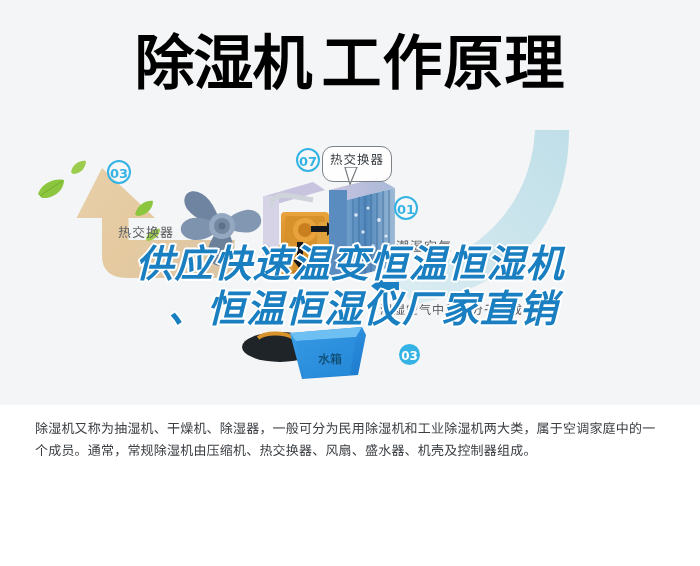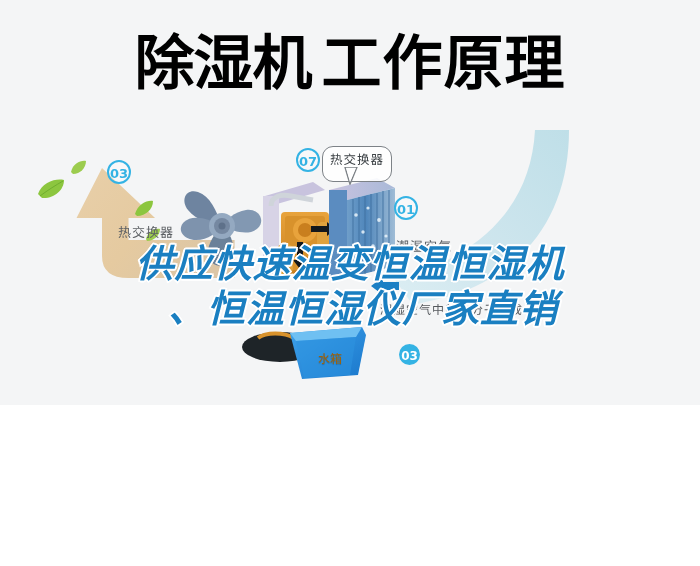--- a/index.html
+++ b/index.html
@@ -137,21 +137,21 @@
     position: absolute;
     font-size: 13px;
     color: #5b5f63;
     white-space: nowrap;
     letter-spacing: 1px;
   }
   #label-dry   { left: 118px; top: 222px; }
   #label-humid { left: 388px; top: 236px; margin-left: 8px; }
   #label-cond  { left: 380px; top: 300px; color: #55595d; font-size: 12px; }
   #label-tank  {
-    left: 318px; top: 349px; color: #a16207; font-size: 12px;
+    left: 318px; top: 349px; color: #0c4a6e; font-size: 12px;
     letter-spacing: 0; text-shadow: 0 1px 1px rgba(0,0,0,0.25);
   }
 
   
   .callout {
     position: absolute;
     left: 322px;
     top: 146px;
     padding: 2px 7px 13px 7px;
     border: 1.5px solid #7d8287;
@@ -382,15 +382,16 @@
 
 
     <div id="watermark">
       <div class="wm-line1">供应快速温变恒温恒湿机</div>
       <div class="wm-line2">、恒温恒湿仪厂家直销</div>
     </div>
 
   </div>
 
   <div id="body-copy">
+    <p>除湿机又称为抽湿机、干燥机、除湿器，一般可分为民用除湿机和工业除湿机两大类，属于空调家庭中的一个成员。通常，常规除湿机由压缩机、热交换器、风扇、盛水器、机壳及控制器组成。</p>
   </div>
 
 </div>
 
 </body></html>

